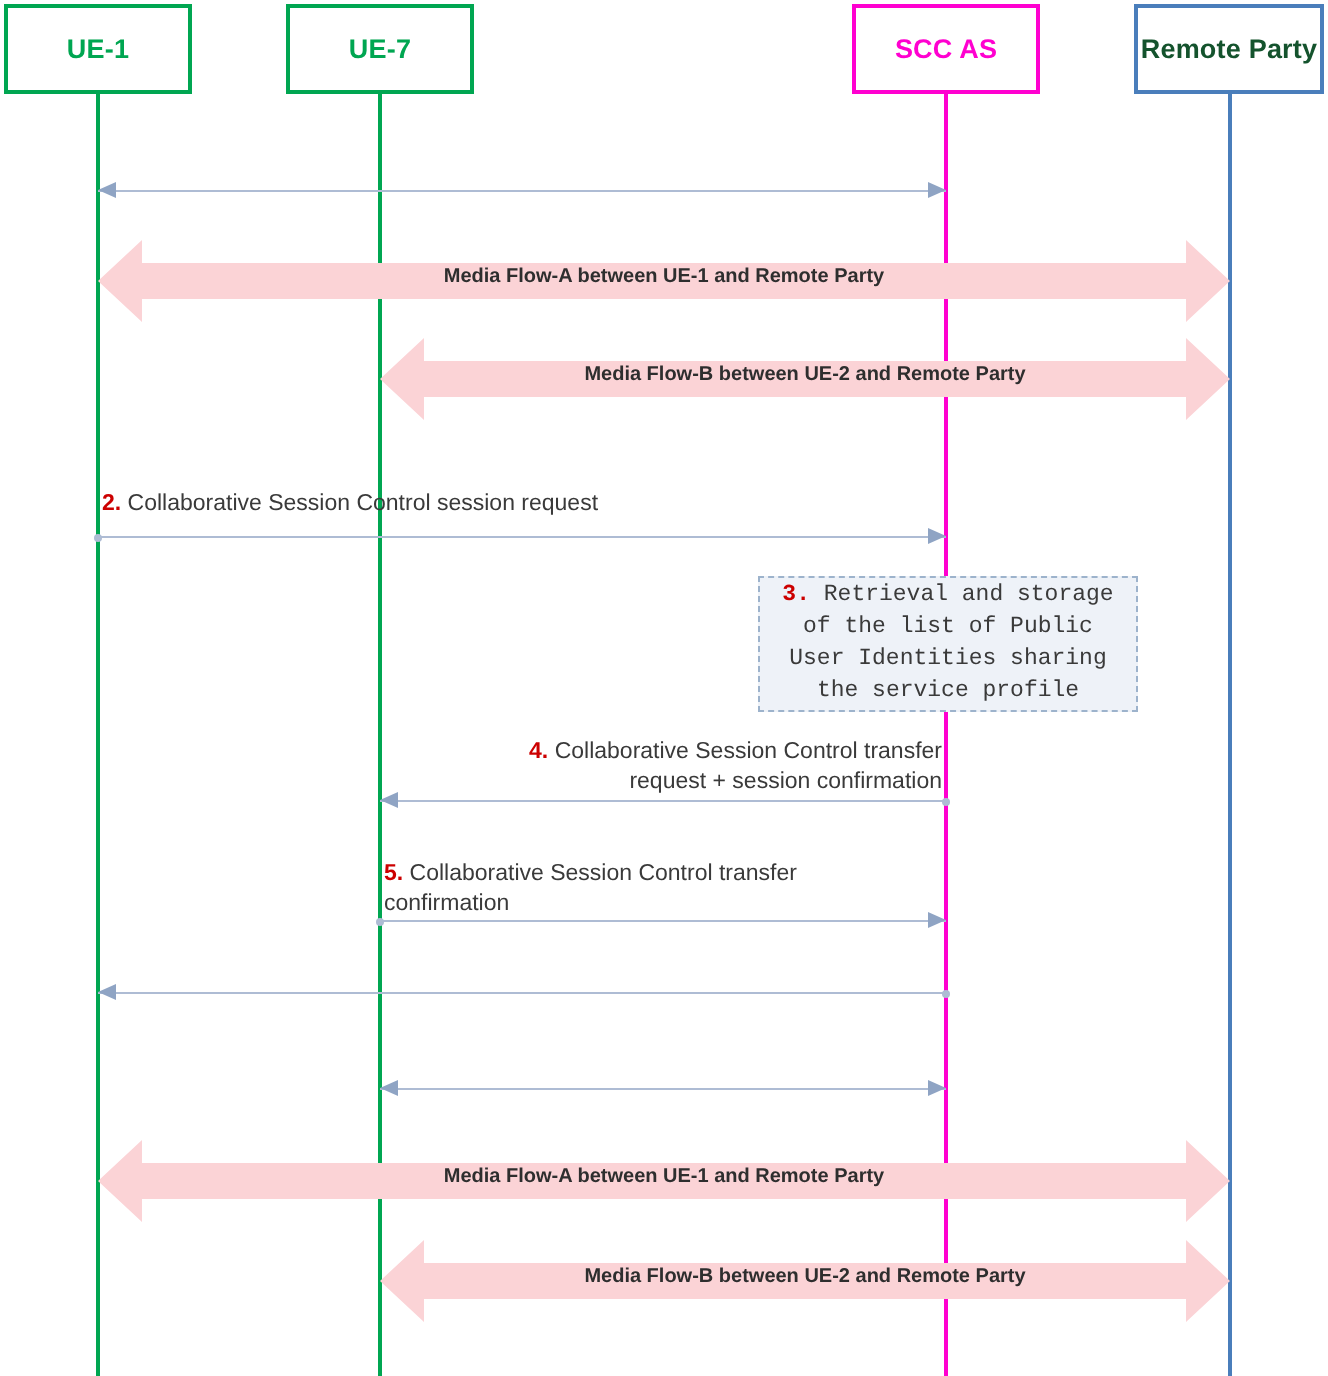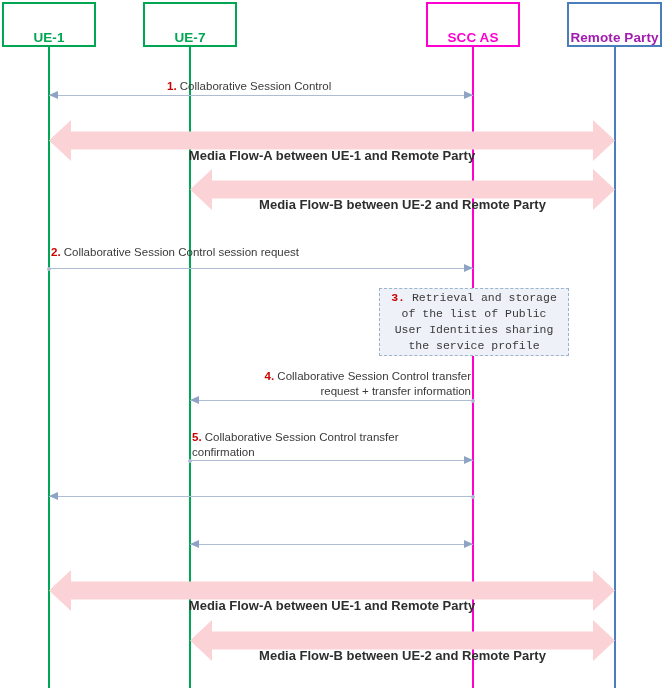--- a/index.html
+++ b/index.html
@@ -17,21 +17,21 @@
     background: #ffffff;
     overflow: hidden;
   }
   .actor-box {
     position: absolute;
     box-sizing: border-box;
     background: #ffffff;
     border-width: 2px;
     border-style: solid;
     display: flex;
-    align-items: flex-end;
+    align-items: center;
     justify-content: center;
   }
   .actor-label {
     font-size: 13.5px;
     font-weight: bold;
     letter-spacing: 0.1px;
     white-space: nowrap;
   }
   .lifeline {
     position: absolute;
@@ -74,26 +74,25 @@
     font-weight: bold;
   }
   .media-flow {
     position: absolute;
   }
   .media-flow svg {
     display: block;
   }
   .media-label {
     position: absolute;
-    font-size: 13px;
+    font-size: 10px;
     font-weight: bold;
     color: #2e2e2e;
     text-align: center;
     white-space: nowrap;
-    margin-top: 15px;
   }
   .note-box {
     position: absolute;
     box-sizing: border-box;
     background: #eef2f8;
     border: 1px dashed #9db3cc;
     display: flex;
     align-items: center;
     justify-content: center;
     text-align: center;
@@ -133,30 +132,29 @@
     <div class="media-label" style="left: 49px; top: 582.5px; width: 566px;">Media Flow-A between UE-1 and Remote Party</div>
     <div class="media-flow" style="left: 190px; top: 620px; width: 425px; height: 41px;">
       <svg width="425" height="41">
         <polygon points="0,20.5 22,0 22,11.48 403,11.48 403,0 425,20.5 403,41 403,29.52 22,29.52 22,41" fill="#fbd3d6"></polygon>
       </svg>
     </div>
     <div class="media-label" style="left: 190px; top: 632.5px; width: 425px;">Media Flow-B between UE-2 and Remote Party</div>
     <div class="msg-line" style="left: 49px; top: 95px; width: 424px;"></div>
     <div class="msg-arrowhead right" style="top: 91px; left: 464px;"></div>
     <div class="msg-arrowhead left" style="top: 91px; left: 49px;"></div>
-    <div class="msg-label" style="left: 167px; top: 79px; text-align: left;"><span class="msg-num">1.</span><span> Collaborative Session Control</span></div>
     <div class="msg-line" style="left: 49px; top: 268px; width: 424px;"></div>
     <div class="msg-arrowhead right" style="top: 264px; left: 464px;"></div>
     <div class="msg-dot" style="top: 266.5px; left: 47px;"></div>
     <div class="msg-label" style="left: 51px; top: 245px; text-align: left;"><span class="msg-num">2.</span><span> Collaborative Session Control session request</span></div>
     <div class="msg-line" style="left: 190px; top: 400px; width: 283px;"></div>
     <div class="msg-arrowhead left" style="top: 396px; left: 190px;"></div>
     <div class="msg-dot" style="top: 398.5px; left: 471px;"></div>
     <div class="msg-label" style="left: 255px; top: 369px; text-align: right; width: 216px;"><span class="msg-num">4.</span><span> Collaborative Session Control transfer
-request + transfer information</span></div>
+request + session confirmation</span></div>
     <div class="msg-line" style="left: 190px; top: 460px; width: 283px;"></div>
     <div class="msg-arrowhead right" style="top: 456px; left: 464px;"></div>
     <div class="msg-dot" style="top: 458.5px; left: 188px;"></div>
     <div class="msg-label" style="left: 192px; top: 418px; text-align: left; margin-top: 12px;"><span class="msg-num">5.</span><span> Collaborative Session Control transfer
 confirmation</span></div>
     <div class="msg-line" style="left: 49px; top: 496px; width: 424px;"></div>
     <div class="msg-arrowhead left" style="top: 492px; left: 49px;"></div>
     <div class="msg-dot" style="top: 494.5px; left: 471px;"></div>
     <div class="msg-line" style="left: 190px; top: 544px; width: 283px;"></div>
     <div class="msg-arrowhead right" style="top: 540px; left: 464px;"></div>
@@ -167,15 +165,15 @@
     <div class="actor-box" style="left: 2px; top: 2px; width: 94px; height: 45px; border-color: rgb(0, 166, 81);">
       <div class="actor-label" style="color: rgb(0, 166, 81);">UE-1</div>
     </div>
     <div class="actor-box" style="left: 143px; top: 2px; width: 94px; height: 45px; border-color: rgb(0, 166, 81);">
       <div class="actor-label" style="color: rgb(0, 166, 81);">UE-7</div>
     </div>
     <div class="actor-box" style="left: 426px; top: 2px; width: 94px; height: 45px; border-color: rgb(255, 0, 208);">
       <div class="actor-label" style="color: rgb(255, 0, 208);">SCC AS</div>
     </div>
     <div class="actor-box" style="left: 567px; top: 2px; width: 95px; height: 45px; border-color: rgb(74, 126, 187);">
-      <div class="actor-label" style="color: #a21caf;">Remote Party</div>
+      <div class="actor-label" style="color: #14532d;">Remote Party</div>
     </div>
   </div>
 
 </body></html>

